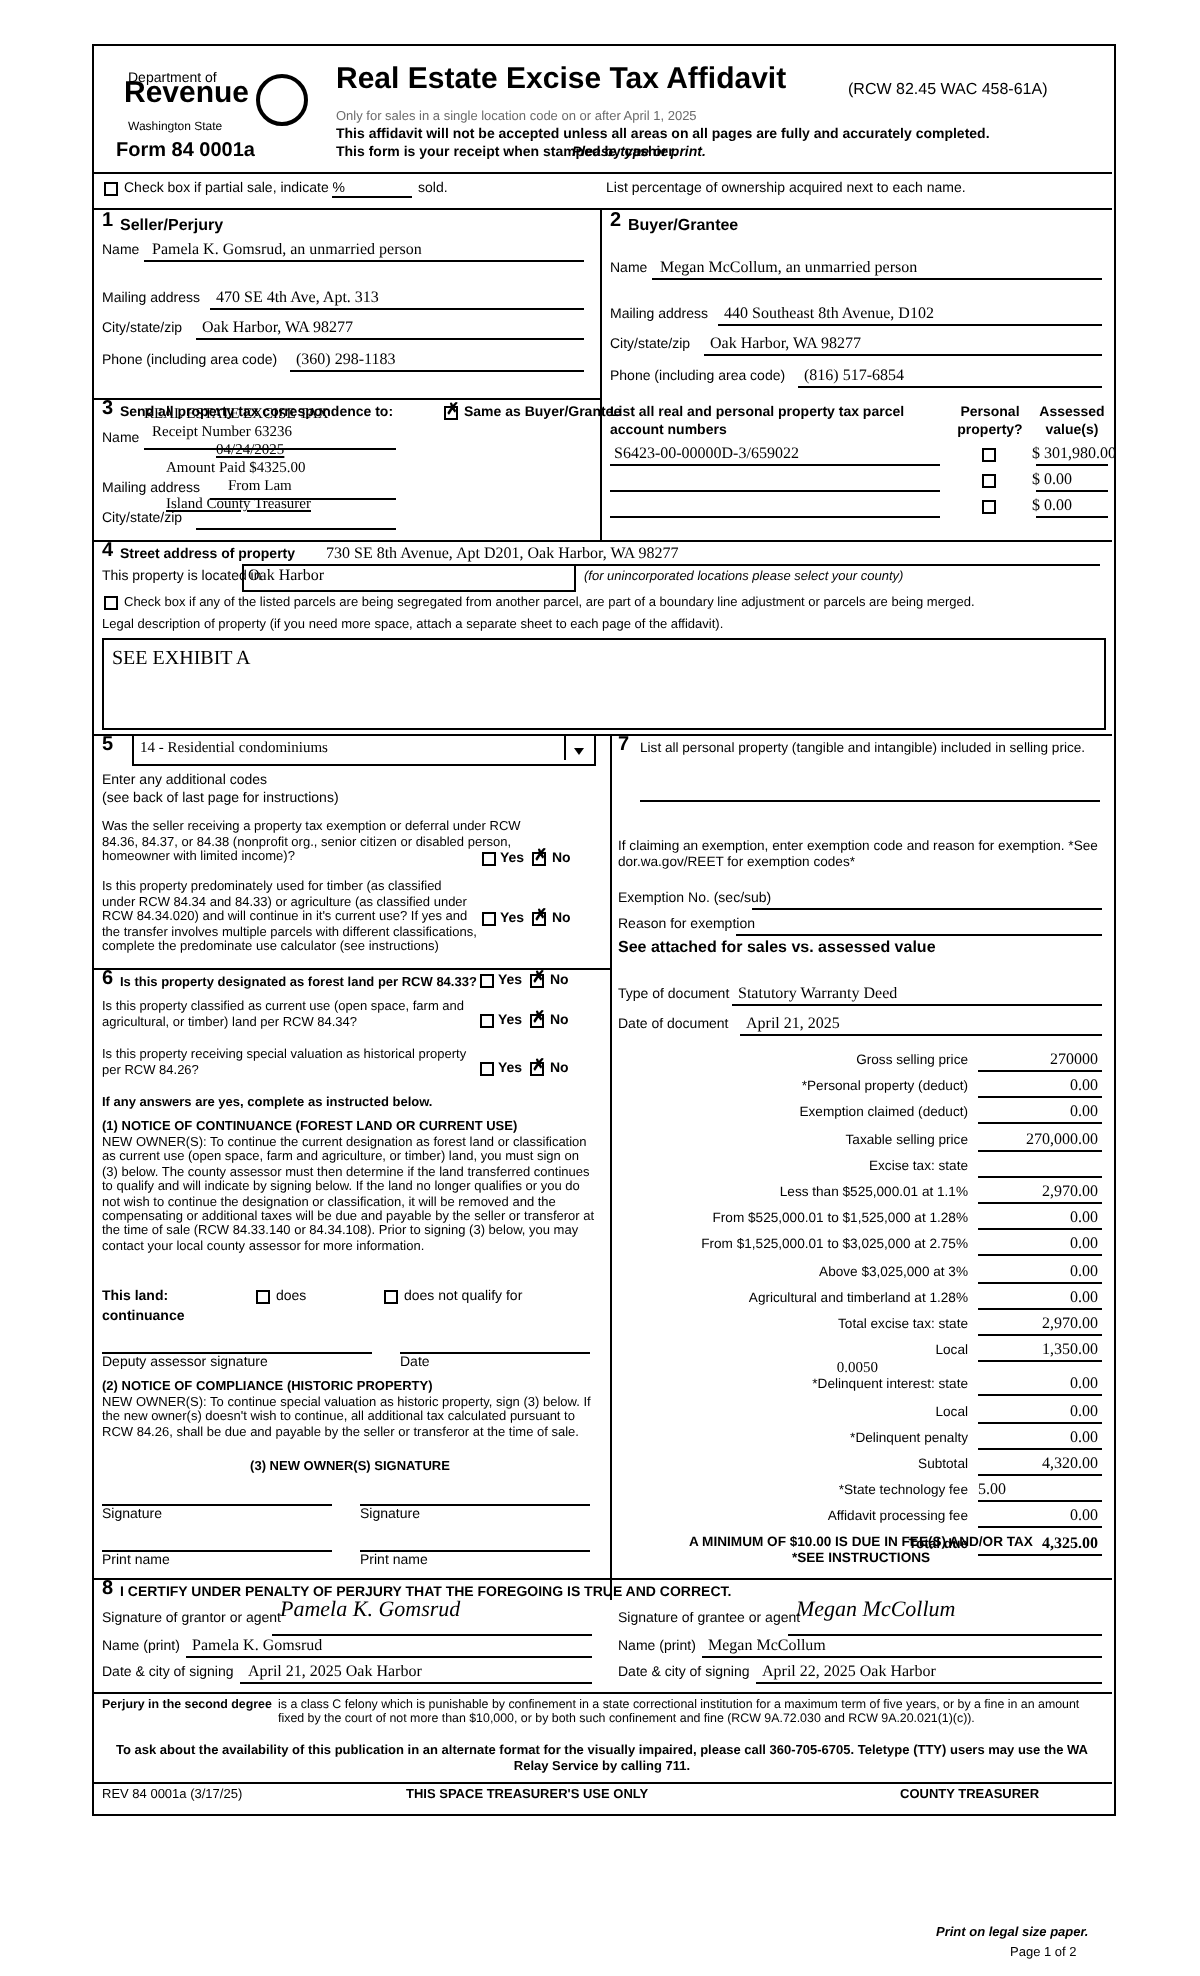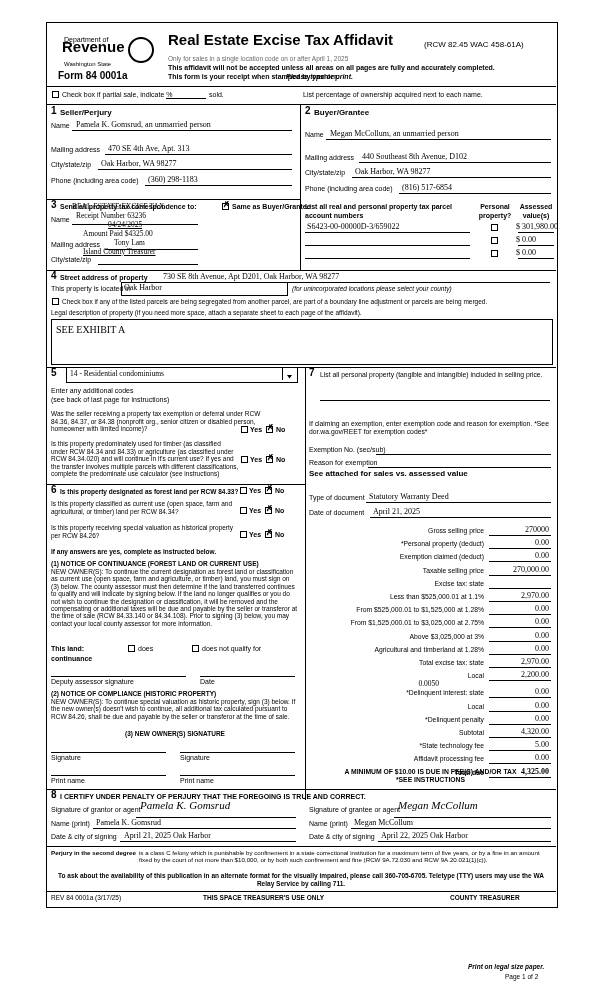--- a/index.html
+++ b/index.html
@@ -99,21 +99,21 @@
   <div class="lineu" style="left:72px;top:224px;width:126px;"></div>
   <div class="t" style="left:51px;top:241px;">Mailing address</div>
   <div class="lineu" style="left:105px;top:249px;width:93px;"></div>
   <div class="t" style="left:51px;top:256px;">City/state/zip</div>
   <div class="lineu" style="left:98px;top:264px;width:100px;"></div>
 
   <div class="t fill" style="left:72px;top:203px;font-size:7.5px;">REAL ESTATE EXCISE TAX</div>
   <div class="t fill" style="left:76px;top:212px;font-size:7.5px;">Receipt Number 63236</div>
   <div class="t fill" style="left:108px;top:221px;font-size:7.5px;text-decoration:underline;">04/24/2025</div>
   <div class="t fill" style="left:83px;top:230px;font-size:7.5px;">Amount Paid $4325.00</div>
-  <div class="t fill" style="left:114px;top:239px;font-size:7.5px;">Tony Lam</div>
+  <div class="t fill" style="left:114px;top:239px;font-size:7.5px;">From Lam</div>
   <div class="t fill" style="left:83px;top:248px;font-size:7.5px;text-decoration:underline;">Island County Treasurer</div>
 
   <div class="t b wrap" style="left:305px;top:203px;width:165px;font-size:7px;">List all real and personal property tax parcel account numbers</div>
   <div class="t b ctr wrap" style="left:476px;top:203px;width:38px;font-size:7px;">Personal property?</div>
   <div class="t b ctr wrap" style="left:518px;top:203px;width:36px;font-size:7px;">Assessed value(s)</div>
 
   <div class="lineu" style="left:305px;top:232px;width:165px;"></div>
   <div class="t fill" style="left:307px;top:223px;">S6423-00-00000D-3/659022</div>
   <div class="box" style="left:491px;top:224px;"></div>
   <div class="lineu" style="left:518px;top:232px;width:36px;"></div>
@@ -274,37 +274,37 @@
       <div class="lineu" style="left: 489px; top: 640.6px; width: 62px;"></div>
       <div class="t fill" style="left: 489px; top: 631.6px; width: 60px; text-align: right; font-size: 8px;">0.00</div>
       <div class="t" style="left: 309px; top: 645.8px; width: 175px; text-align: right; font-size: 6.8px;">Agricultural and timberland at 1.28%</div>
       <div class="lineu" style="left: 489px; top: 653.8px; width: 62px;"></div>
       <div class="t fill" style="left: 489px; top: 644.8px; width: 60px; text-align: right; font-size: 8px;">0.00</div>
       <div class="t" style="left: 309px; top: 659px; width: 175px; text-align: right; font-size: 6.8px;">Total excise tax: state</div>
       <div class="lineu" style="left: 489px; top: 667px; width: 62px;"></div>
       <div class="t fill" style="left: 489px; top: 658px; width: 60px; text-align: right; font-size: 8px;">2,970.00</div>
       <div class="t" style="left: 309px; top: 672.2px; width: 175px; text-align: right; font-size: 6.8px;">Local</div>
       <div class="lineu" style="left: 489px; top: 680.2px; width: 62px;"></div>
-      <div class="t fill" style="left: 489px; top: 671.2px; width: 60px; text-align: right; font-size: 8px;">2,200.00</div>
+      <div class="t fill" style="left: 489px; top: 671.2px; width: 60px; text-align: right; font-size: 8px;">1,350.00</div>
       <div class="t fill" style="left: 309px; top: 680.2px; width: 130px; text-align: right; font-size: 7.5px;">0.0050</div>
       <div class="t" style="left: 309px; top: 689.4px; width: 175px; text-align: right; font-size: 6.8px;">*Delinquent interest: state</div>
       <div class="lineu" style="left: 489px; top: 697.4px; width: 62px;"></div>
       <div class="t fill" style="left: 489px; top: 688.4px; width: 60px; text-align: right; font-size: 8px;">0.00</div>
       <div class="t" style="left: 309px; top: 702.6px; width: 175px; text-align: right; font-size: 6.8px;">Local</div>
       <div class="lineu" style="left: 489px; top: 710.6px; width: 62px;"></div>
       <div class="t fill" style="left: 489px; top: 701.6px; width: 60px; text-align: right; font-size: 8px;">0.00</div>
       <div class="t" style="left: 309px; top: 715.8px; width: 175px; text-align: right; font-size: 6.8px;">*Delinquent penalty</div>
       <div class="lineu" style="left: 489px; top: 723.8px; width: 62px;"></div>
       <div class="t fill" style="left: 489px; top: 714.8px; width: 60px; text-align: right; font-size: 8px;">0.00</div>
       <div class="t" style="left: 309px; top: 729px; width: 175px; text-align: right; font-size: 6.8px;">Subtotal</div>
       <div class="lineu" style="left: 489px; top: 737px; width: 62px;"></div>
       <div class="t fill" style="left: 489px; top: 728px; width: 60px; text-align: right; font-size: 8px;">4,320.00</div>
       <div class="t" style="left: 309px; top: 742.2px; width: 175px; text-align: right; font-size: 6.8px;">*State technology fee</div>
       <div class="lineu" style="left: 489px; top: 750.2px; width: 62px;"></div>
-      <div class="t fill" style="left: 489px; top: 741.2px; width: 60px; text-align: right; font-size: 8px;">5.00</div>
+      <div class="t fill" style="left: 489px; top: 741.2px; width: 60px; text-align: left; font-size: 8px;">5.00</div>
       <div class="t" style="left: 309px; top: 755.4px; width: 175px; text-align: right; font-size: 6.8px;">Affidavit processing fee</div>
       <div class="lineu" style="left: 489px; top: 763.4px; width: 62px;"></div>
       <div class="t fill" style="left: 489px; top: 754.4px; width: 60px; text-align: right; font-size: 8px;">0.00</div>
       <div class="t b" style="left: 309px; top: 768.6px; width: 175px; text-align: right; font-size: 6.8px;">Total due</div>
       <div class="lineu" style="left: 489px; top: 776.6px; width: 62px;"></div>
       <div class="t fill b" style="left: 489px; top: 767.6px; width: 60px; text-align: right; font-size: 8px;">4,325.00</div>
     </div>
 
   <div class="t b ctr" style="left:309px;top:768px;width:243px;font-size:6.8px;">A MINIMUM OF $10.00 IS DUE IN FEE(S) AND/OR TAX</div>
   <div class="t b ctr" style="left:309px;top:776px;width:243px;font-size:6.8px;">*SEE INSTRUCTIONS</div>

